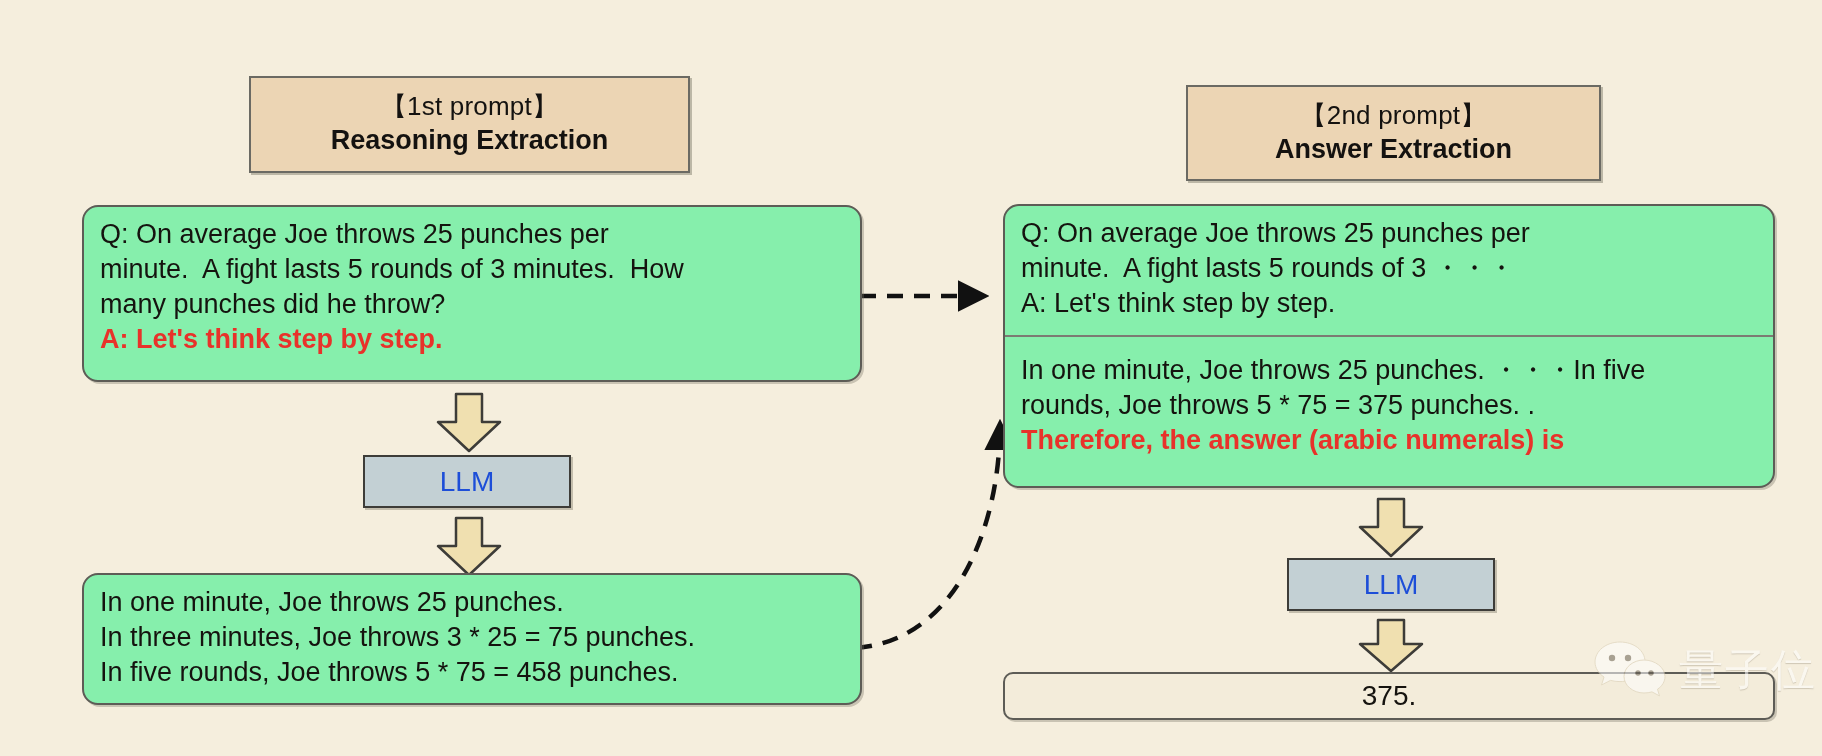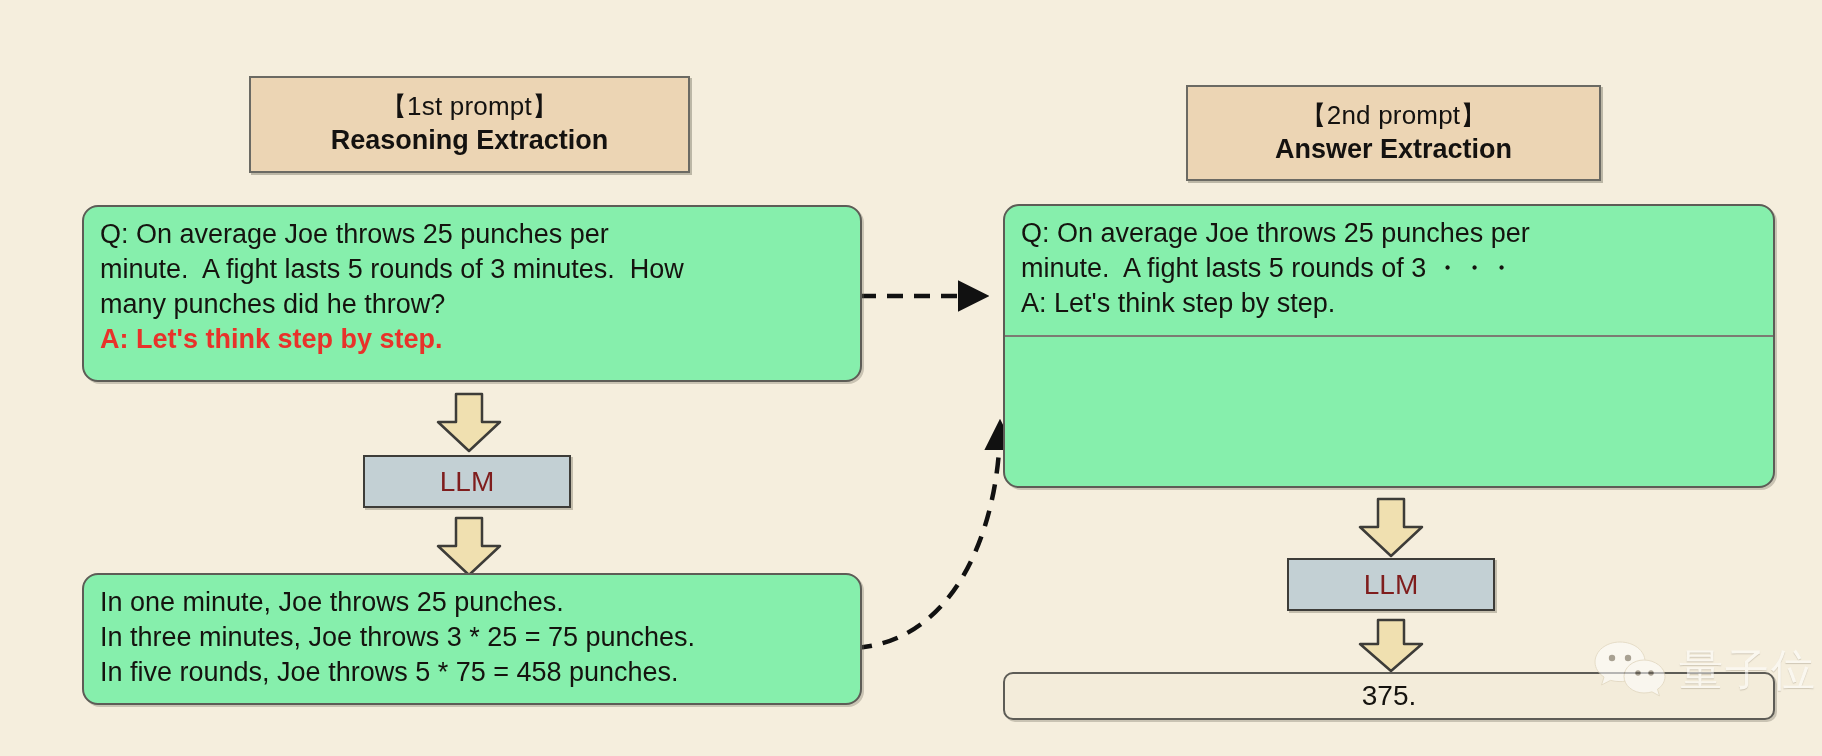--- a/index.html
+++ b/index.html
@@ -44,21 +44,21 @@
   .card-line.red{color:#e8322a;font-weight:bold;}
   .divider{height:0;border-top:2px solid #7c7b73;}
 
   
   .llm-box{
     position:absolute;
     background:#c3d0d4;
     border:2px solid #3d3c38;
     box-shadow:2px 2px 0 rgba(120,115,100,.4);
     display:flex;align-items:center;justify-content:center;
-    font-size:28px;color:#7f1d1d;
+    font-size:28px;color:#1d4ed8;
     box-sizing:border-box;
   }
 
   
   .fat-arrow{position:absolute;}
   .fat-arrow svg{display:block;}
 
   
   .connector{position:absolute;left:0;top:0;width:1822px;height:756px;pointer-events:none;}
 
@@ -148,20 +148,25 @@
     <div class="line2">Answer Extraction</div>
   </div>
 
   <div class="text-card" style="left:1003px;top:204px;width:772px;height:284px;">
     <div class="card-section" style="padding-bottom:14px;">
       <div class="card-line">Q: On average Joe throws 25 punches per</div>
       <div class="card-line">minute.  A fight lasts 5 rounds of 3 ・・・</div>
       <div class="card-line">A: Let's think step by step.</div>
     </div>
     <div class="divider"></div>
+    <div class="card-section" style="padding-top:16px;">
+      <div class="card-line">In one minute, Joe throws 25 punches. ・・・In five</div>
+      <div class="card-line">rounds, Joe throws 5 * 75 = 375 punches. .</div>
+      <div class="card-line red">Therefore, the answer (arabic numerals) is</div>
+    </div>
   </div>
 
   <div class="fat-arrow" style="left:1356px;top:497px;width:70px;height:62px;">
     <svg width="70" height="62" viewBox="0 0 70 62" xmlns="http://www.w3.org/2000/svg">
       <path d="M22 2 H48 V30 H66 L35 59 L4 30 H22 Z" fill="#f0e0b0" stroke="#3d3c38" stroke-width="2.5" stroke-linejoin="round"></path>
     </svg>
   </div>
 
   <div class="llm-box" style="left:1287px;top:558px;width:208px;height:53px;">
     <span>LLM</span>

